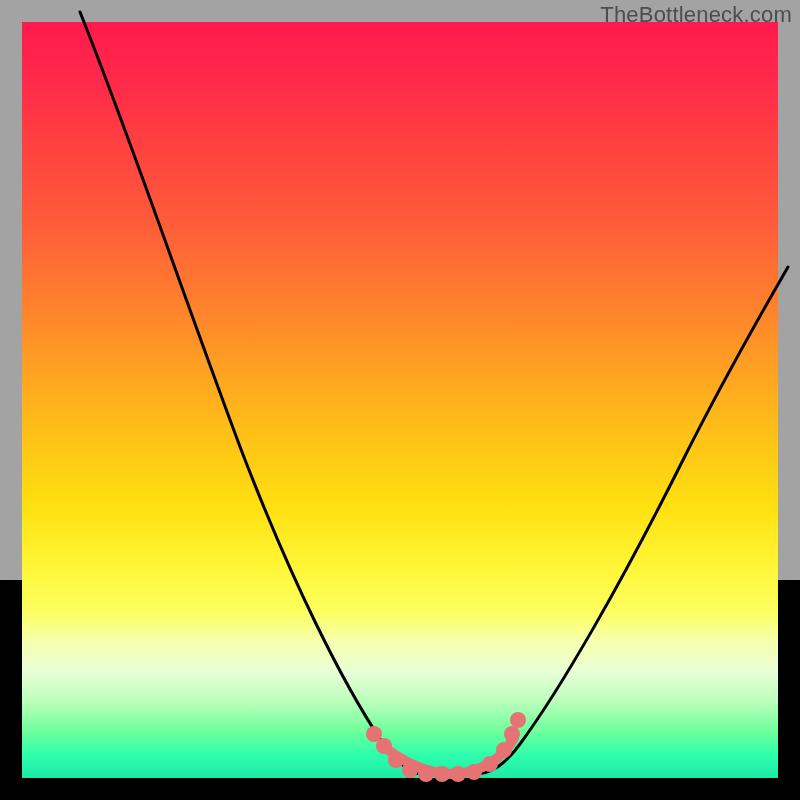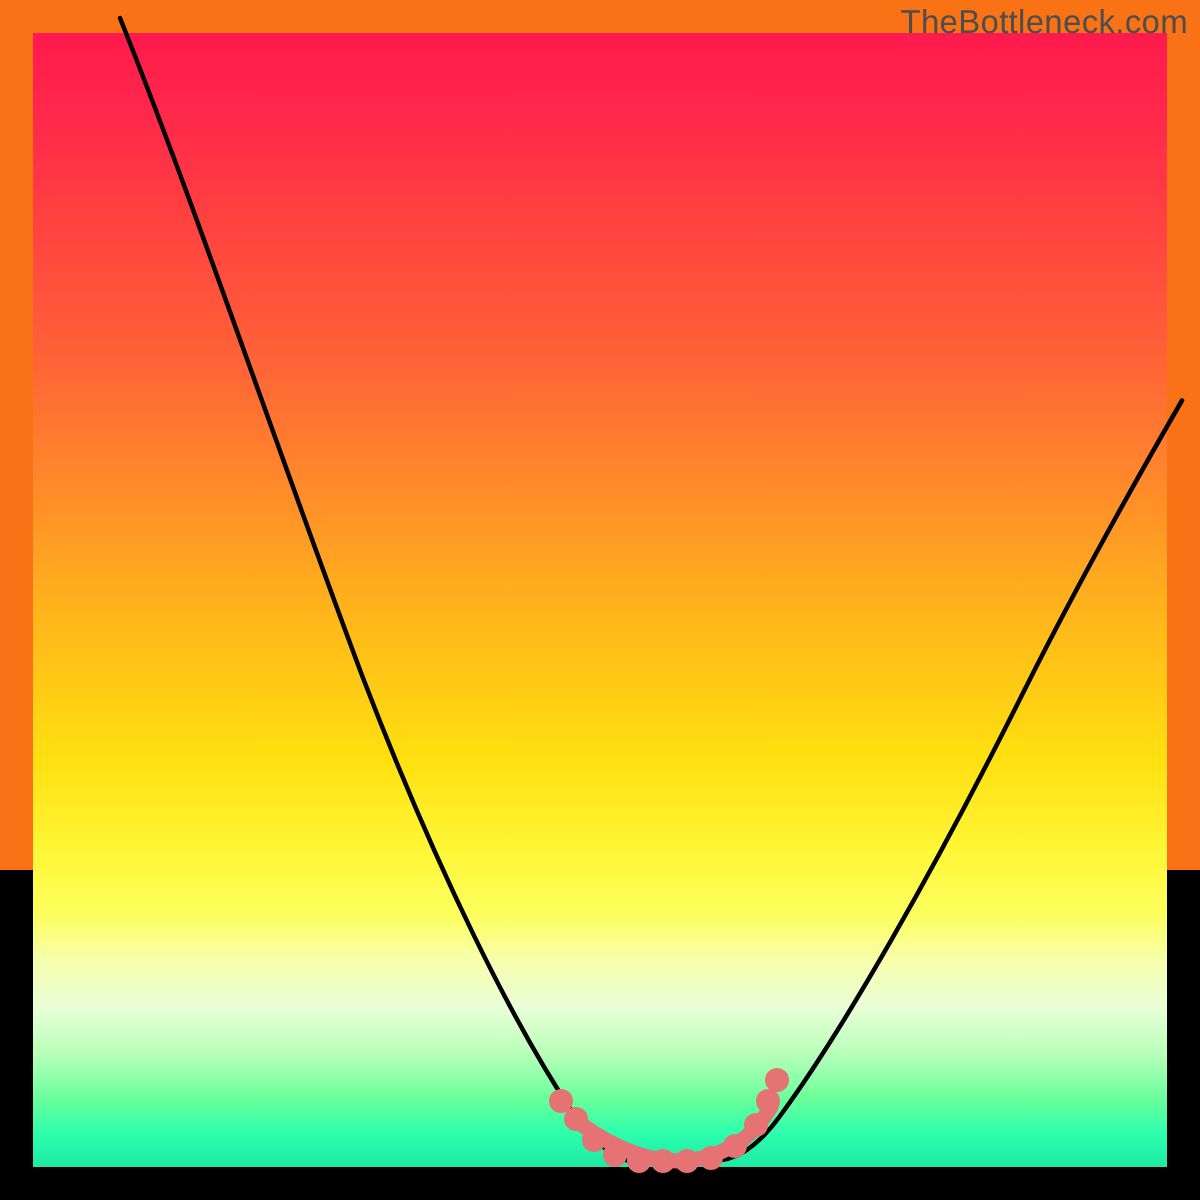--- a/index.html
+++ b/index.html
@@ -10,21 +10,21 @@
     background: #000;
     overflow: hidden;
     font-family: Arial, Helvetica, sans-serif;
   }
   .frame {
     position: absolute;
     left: 0;
     top: 0;
     width: 800px;
     height: 580px;
-    background: #f97316;
+    background: #a3a3a3;
   }
   .plot {
     position: absolute;
     left: 22px;
     top: 22px;
     width: 756px;
     height: 756px;
     background: linear-gradient(to bottom,
       #ff1a4d 0%,
       #ff2a4a 8%,

